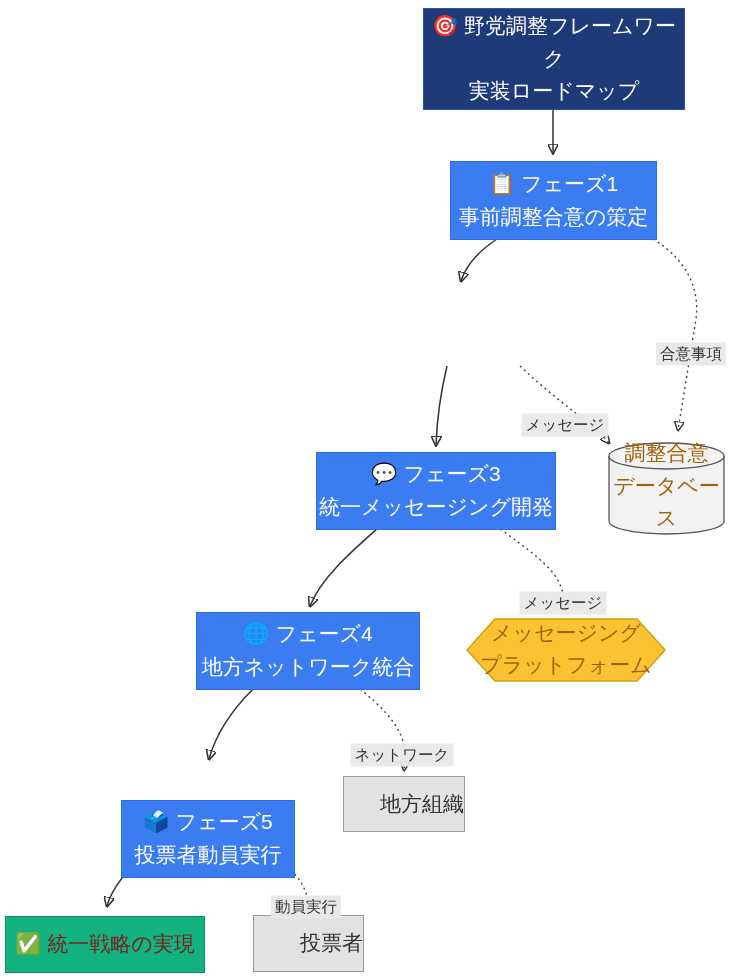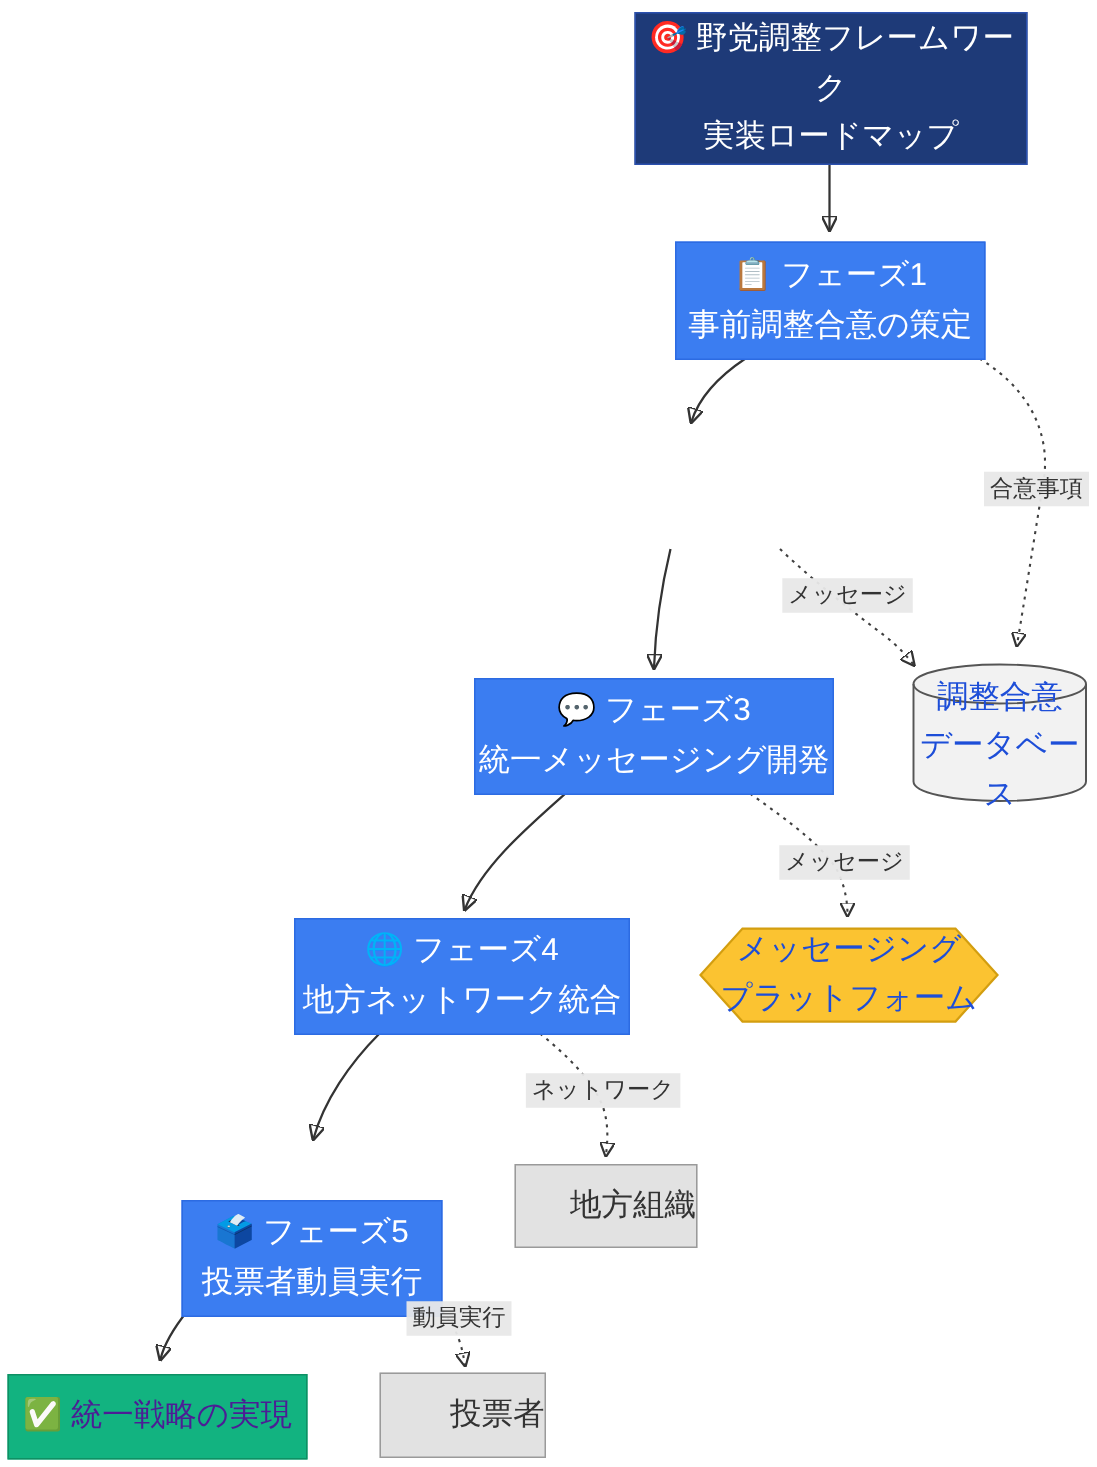--- a/index.html
+++ b/index.html
@@ -14,30 +14,30 @@
   svg.edge-layer path.dotted { stroke:#404040; stroke-width:1.4px; stroke-dasharray:2 3.5; }
 
   .node {
     position:absolute; display:flex; align-items:center; justify-content:center;
     text-align:center; font-size:21px; line-height:1.55;
   }
   .node .lbl { white-space:pre-line; position:relative; z-index:1; }
   .rect { border:1px solid transparent; }
   .navy  { background:#1e3a78; border-color:#2b50ae; color:#ffffff; }
   .blue  { background:#3b7df1; border-color:#2c6be2; color:#ffffff; }
-  .green { background:#12b380; border-color:#0e9064; color:#4c1d95; }
+  .green { background:#12b380; border-color:#0e9064; color:#7f1d1d; }
   .gray  { background:#e2e2e2; border-color:#9a9a9a; color:#333333;justify-content:flex-end; }
-  .shape-node { background:transparent; color:#1d4ed8; }
+  .shape-node { background:transparent; color:#a16207;align-items:flex-end; }
   .shape-node svg { position:absolute; left:0; top:0; }
   .cyl-label { padding-top:18px; }
 
   .edge-label {
     position:absolute; transform:translate(-50%,-50%);
     background:rgba(232,232,232,0.95); color:#333333;
-    font-size:15.5px; padding:1px 4px; white-space:nowrap; z-index:2;
+    font-size:15.5px; padding:1px 4px; white-space:nowrap; z-index:2;margin-top:28px;
   }
 </style>
 </head>
 <body>
 
 <div class="canvas">
 
   <svg class="edge-layer" width="731" height="978" viewBox="0 0 731 978">
     <defs>
       <marker id="arrow" viewBox="0 0 10 10" refX="8.5" refY="5" markerWidth="7" markerHeight="7" orient="auto-start-reverse">

